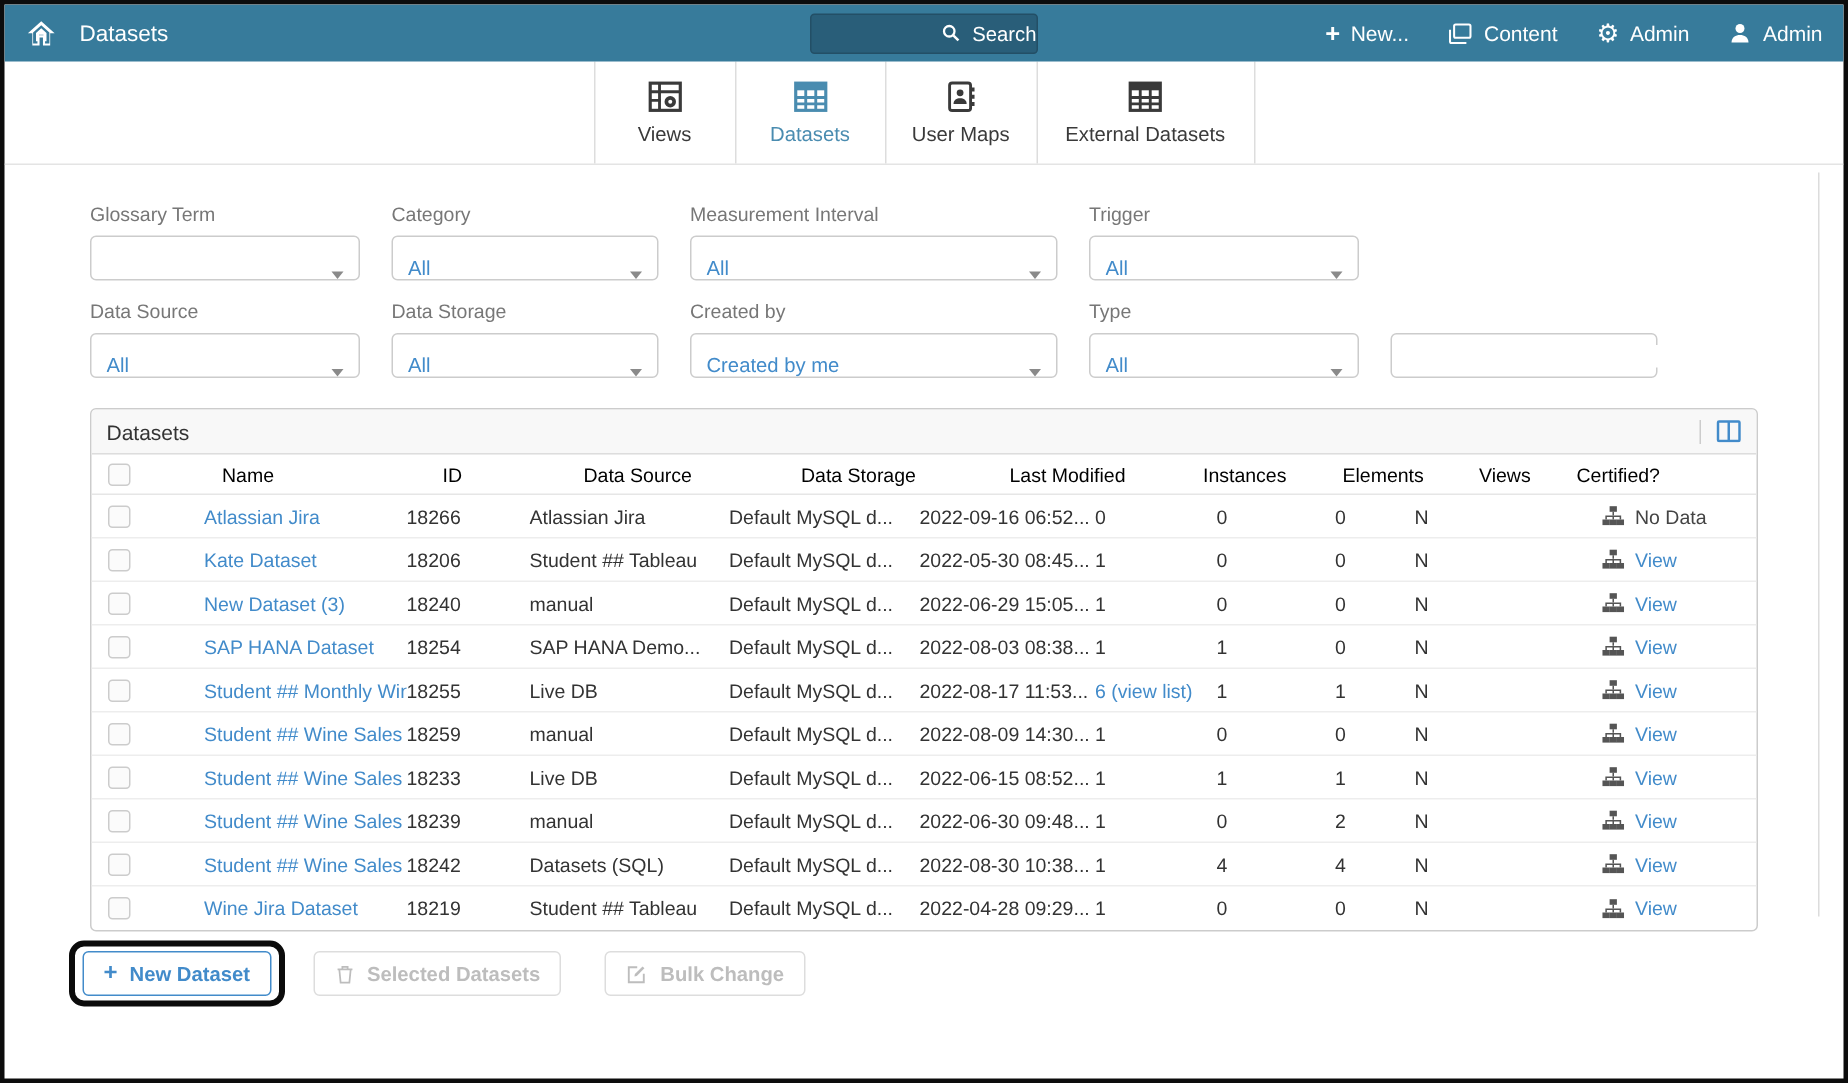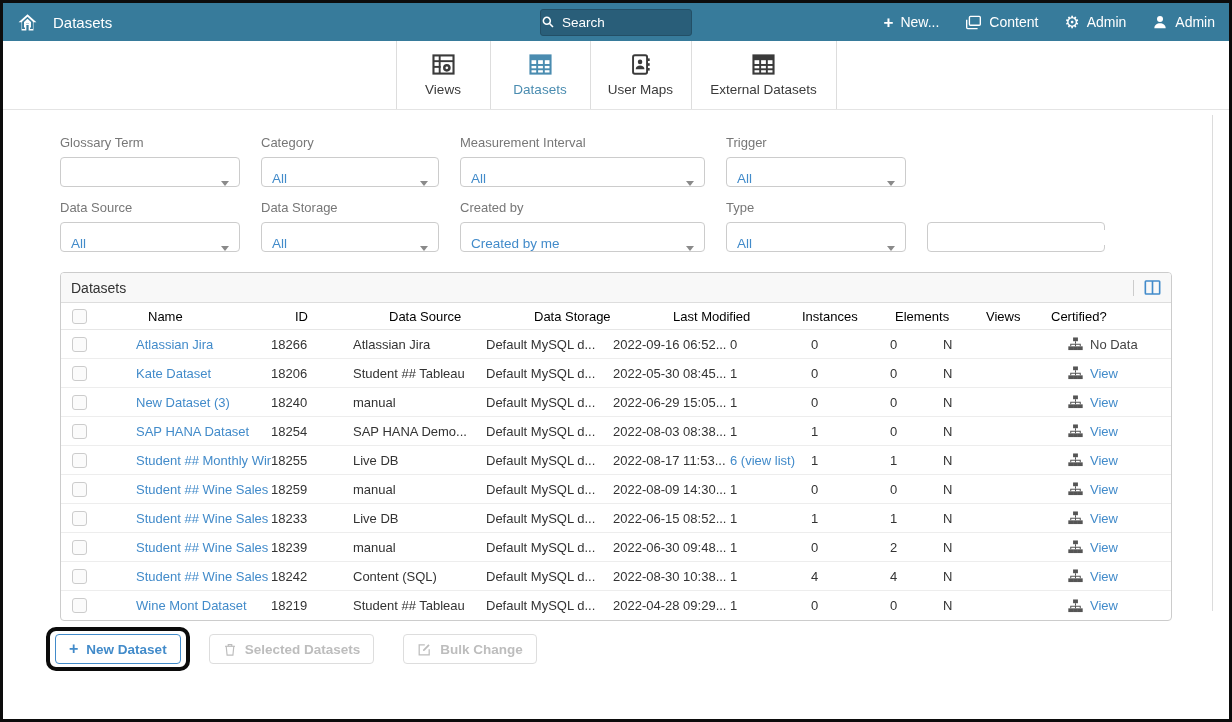--- a/index.html
+++ b/index.html
@@ -12,21 +12,21 @@
   
   .topbar {
     height:38px; background:#377b9b; display:flex; align-items:center;
     padding:0 14px; position:relative; color:#fff;
   }
   .home-btn { width:22px; height:22px; display:flex; align-items:center; cursor:pointer; }
   .topbar-title { font-size:15px; margin-left:14px; }
   .search-btn {
     position:absolute; left:50%; transform:translateX(-50%);
     width:152px; height:27px; background:#295e79; border:1px solid #234f66;
-    border-radius:3px; display:flex; align-items:center; justify-content:flex-start;
+    border-radius:3px; display:flex; align-items:center; justify-content:flex-end;
     gap:7px; color:#fff; font-size:13.5px; cursor:pointer;
   }
   .topnav { margin-left:auto; display:flex; align-items:center; gap:26px; }
   .topnav-item { display:flex; align-items:center; gap:7px; font-size:14px; cursor:pointer; }
   .plus-glyph { font-size:17px; font-weight:bold; line-height:1; }
   .gear-glyph { font-size:17px; line-height:1; }
 
   
   .tabstrip { height:69px; border-bottom:1px solid #e4e4e4; display:flex; justify-content:center; }
   .tab {
@@ -505,21 +505,21 @@
         <span class="txt link">View</span>
       </div>
     </div>
 
     <div class="gridrow trow">
       <div class="cb-cell">
             <span class="checkbox"></span>
           </div>
       <div class="cell name-cell">Student ## Wine Sales Data...</div>
       <div class="cell">18242</div>
-      <div class="cell">Content (SQL)</div>
+      <div class="cell">Datasets (SQL)</div>
       <div class="cell">Default MySQL d...</div>
       <div class="cell">2022-08-30 10:38...</div>
       <div class="cell">1</div>
       <div class="cell">4</div>
       <div class="cell">4</div>
       <div class="cell">N</div>
       <div class="action-cell">
         <svg width="15" height="14" viewBox="0 0 16 15">
               <rect x="5.4" y="0.5" width="5.2" height="4" fill="#555"></rect>
               <rect x="0.3" y="10" width="5.2" height="4" fill="#555"></rect>
@@ -528,21 +528,21 @@
               <path d="M8 4.5v2.2M2.9 10V7.7h10.2V10M8 7v3" fill="none" stroke="#555" stroke-width="1.1"></path>
             </svg>
         <span class="txt link">View</span>
       </div>
     </div>
 
     <div class="gridrow trow">
       <div class="cb-cell">
             <span class="checkbox"></span>
           </div>
-      <div class="cell name-cell">Wine Mont Dataset</div>
+      <div class="cell name-cell">Wine Jira Dataset</div>
       <div class="cell">18219</div>
       <div class="cell">Student ## Tableau</div>
       <div class="cell">Default MySQL d...</div>
       <div class="cell">2022-04-28 09:29...</div>
       <div class="cell">1</div>
       <div class="cell">0</div>
       <div class="cell">0</div>
       <div class="cell">N</div>
       <div class="action-cell">
         <svg width="15" height="14" viewBox="0 0 16 15">

